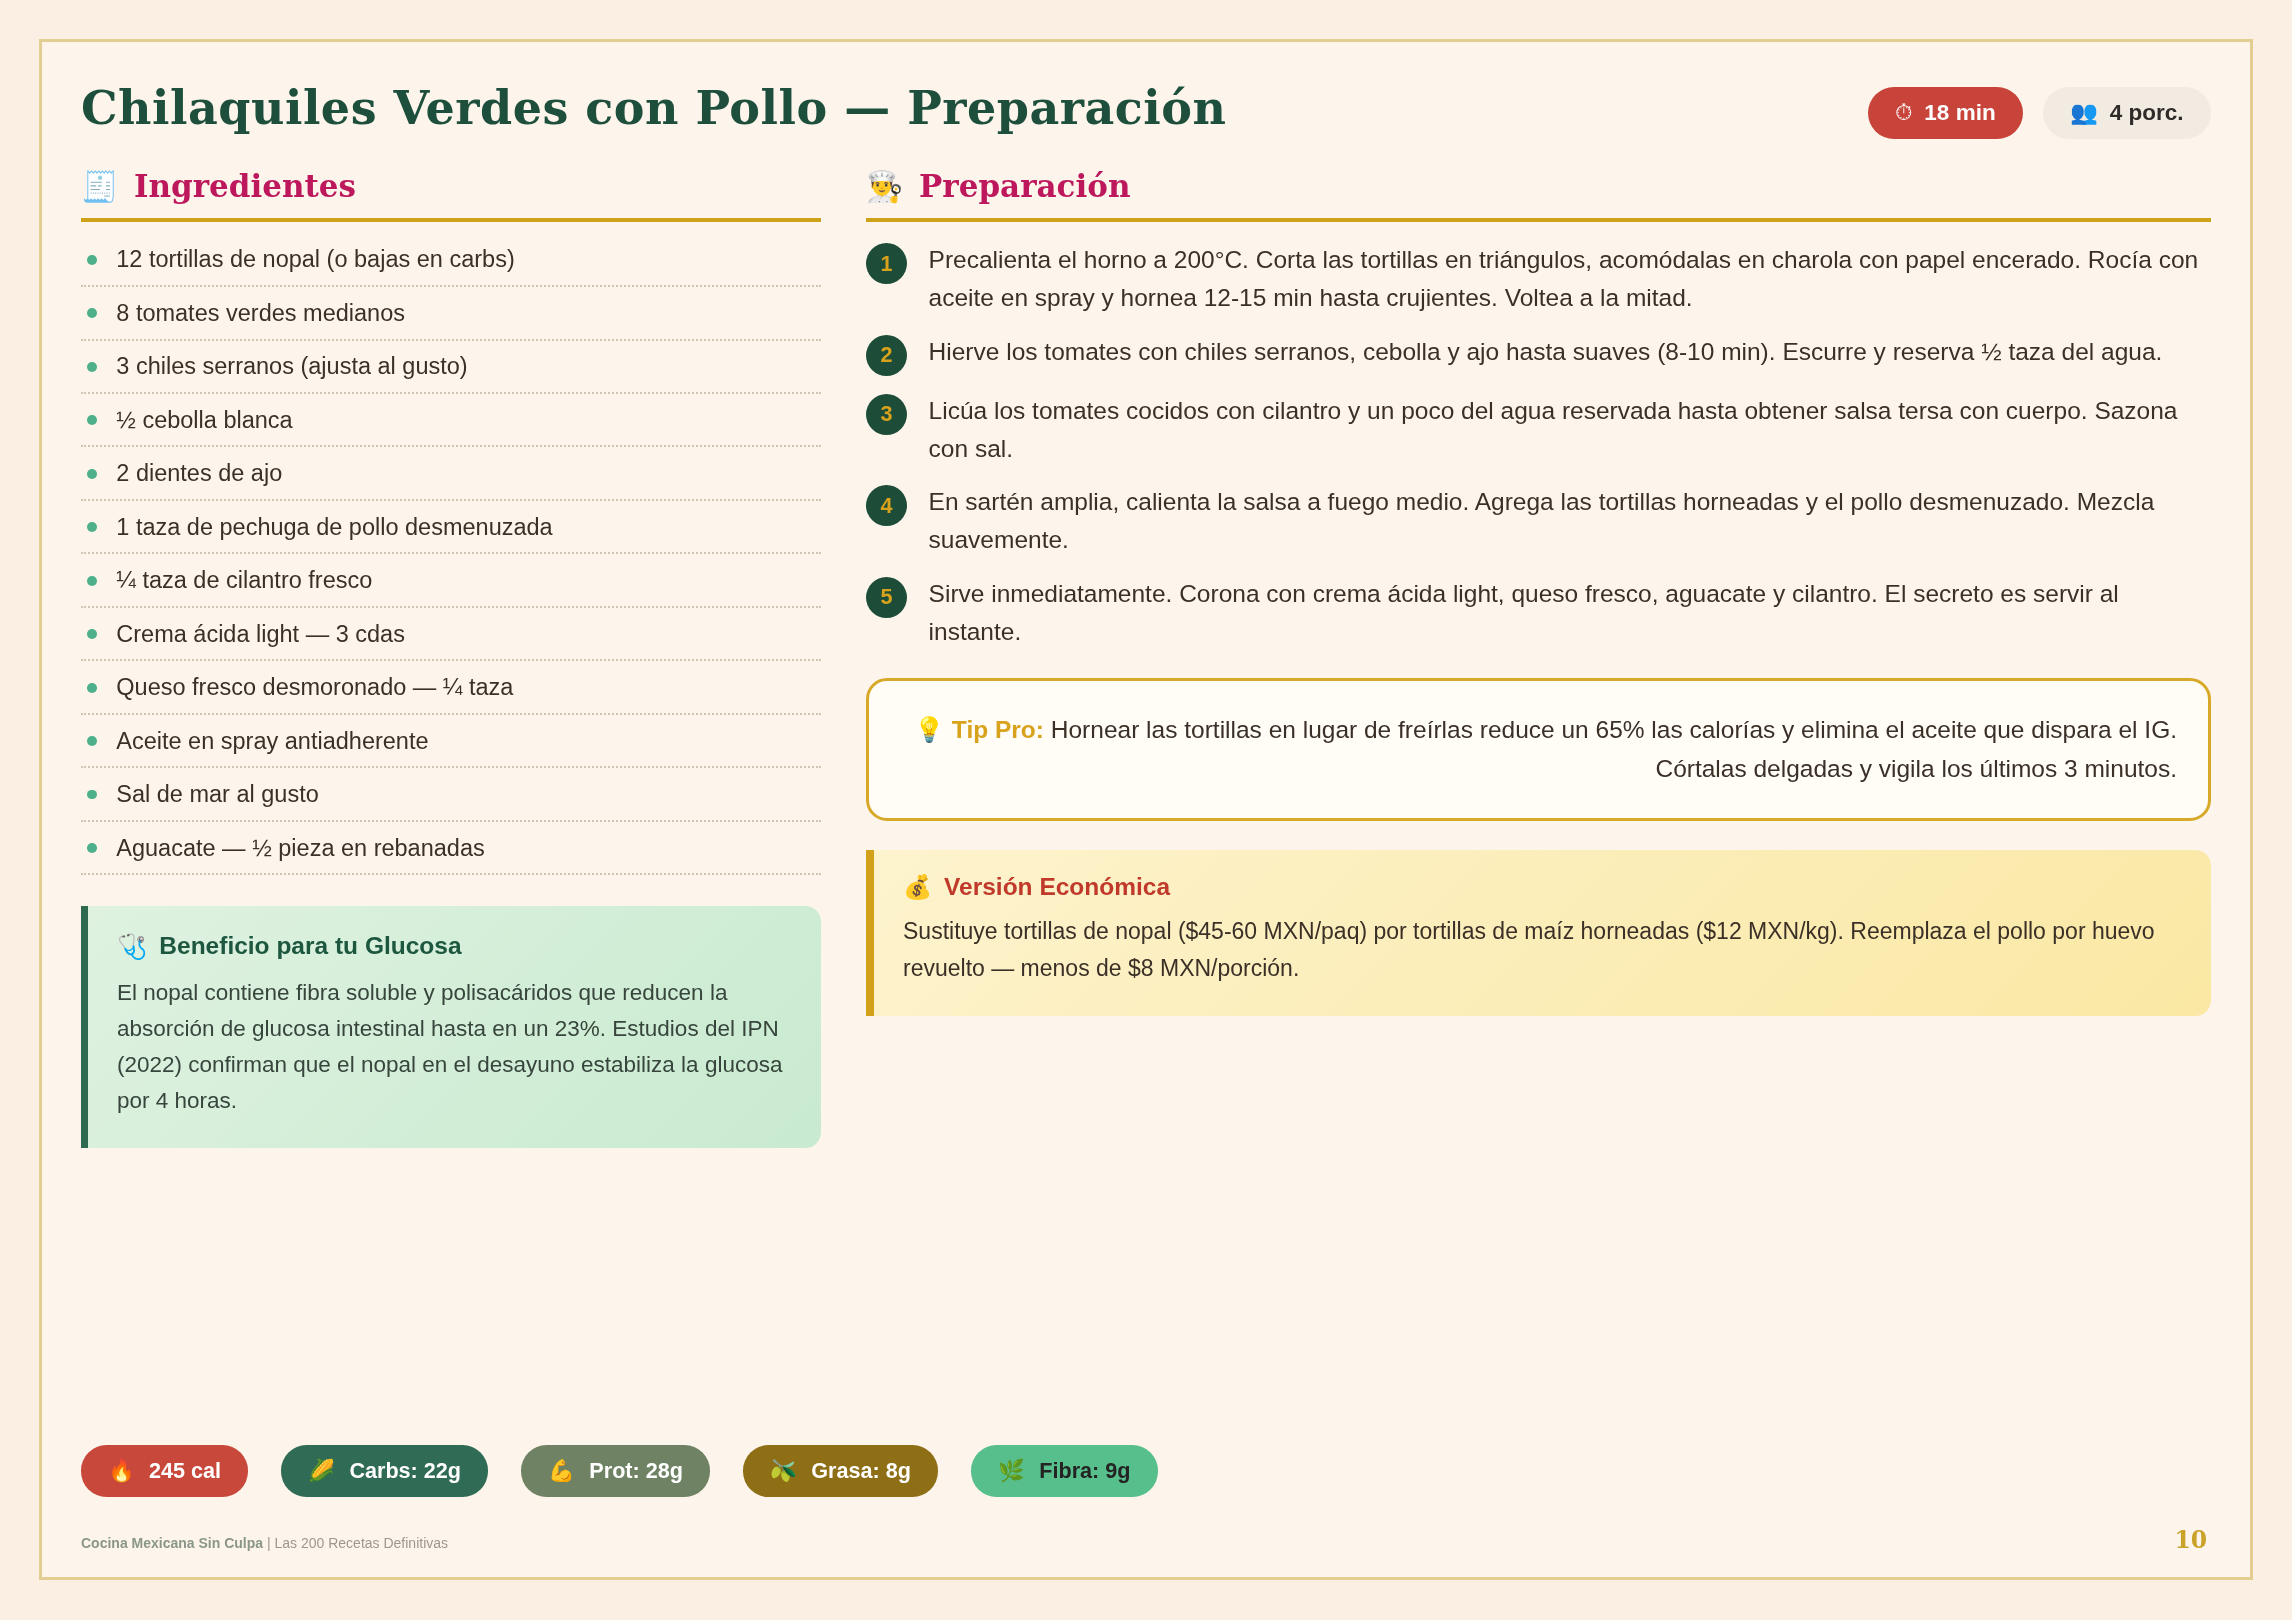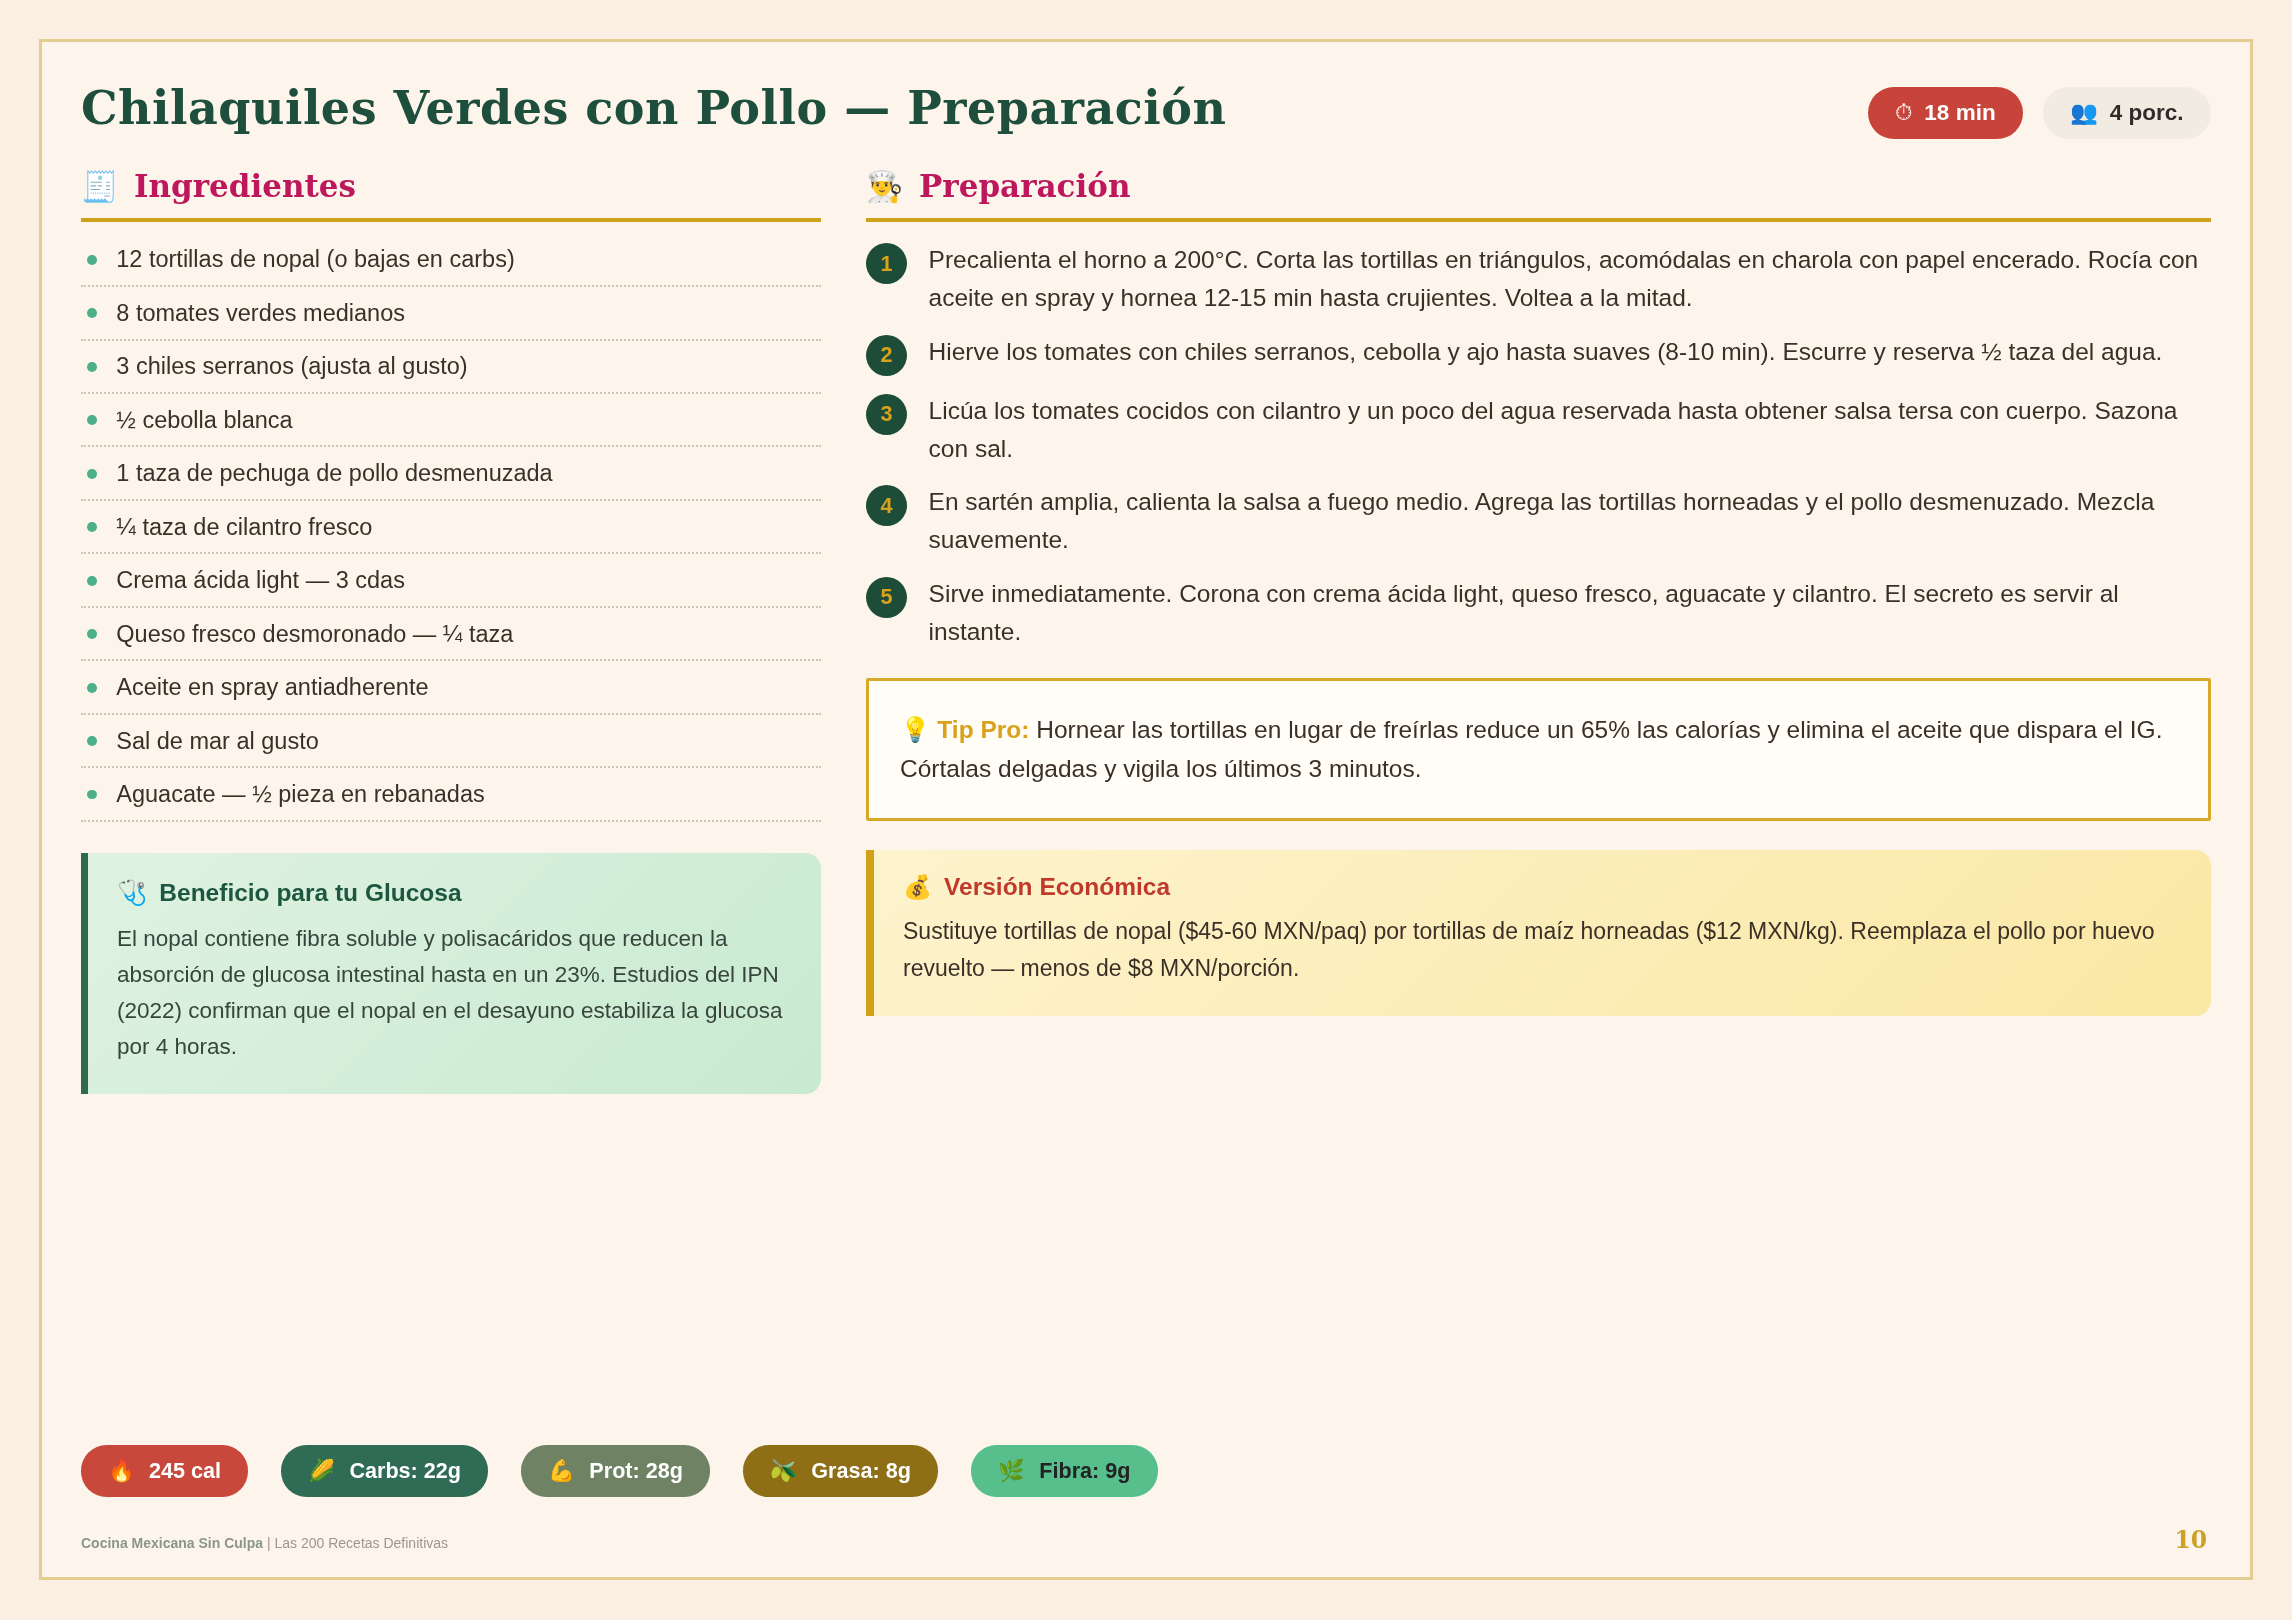--- a/index.html
+++ b/index.html
@@ -94,23 +94,23 @@
     color: #d8a21c; font-weight: bold; font-size: 21.6px;
     display: flex; align-items: center; justify-content: center;
     margin-top: 2px;
   }
   .step-text { font-size: 24.5px; line-height: 1.55; color: #3b3027; }
   
   .tip-box {
     margin-top: 27.4px;
     background: #fffdf6;
     border: 3.9px solid #d8a928;
-    border-radius: 2px;
+    border-radius: 21px;
     padding: 29px 31px;
-    font-size: 24.5px; line-height: 1.6; color: #3b3027;
+    font-size: 24.5px; line-height: 1.6; color: #3b3027; text-align: right;
   }
   .tip-label { color: #d8a21c; font-weight: bold; }
   .tip-icon { font-size: 24.5px; }
   
   .economy-box {
     margin-top: 29px;
     background: linear-gradient(135deg, #fdf3cd 0%, #fae8a4 100%);
     border-left: 8.8px solid #d3a019;
     border-radius: 0 15.7px 15.7px 0;
     padding: 23.5px 29px 29px 29px;
@@ -186,20 +186,24 @@
           <li class="ingredient-item">
             <span class="bullet-dot"></span>
             <span>3 chiles serranos (ajusta al gusto)</span>
           </li>
           <li class="ingredient-item">
             <span class="bullet-dot"></span>
             <span>½ cebolla blanca</span>
           </li>
           <li class="ingredient-item">
             <span class="bullet-dot"></span>
+            <span>2 dientes de ajo</span>
+          </li>
+          <li class="ingredient-item">
+            <span class="bullet-dot"></span>
             <span>1 taza de pechuga de pollo desmenuzada</span>
           </li>
           <li class="ingredient-item">
             <span class="bullet-dot"></span>
             <span>¼ taza de cilantro fresco</span>
           </li>
           <li class="ingredient-item">
             <span class="bullet-dot"></span>
             <span>Crema ácida light — 3 cdas</span>
           </li>

